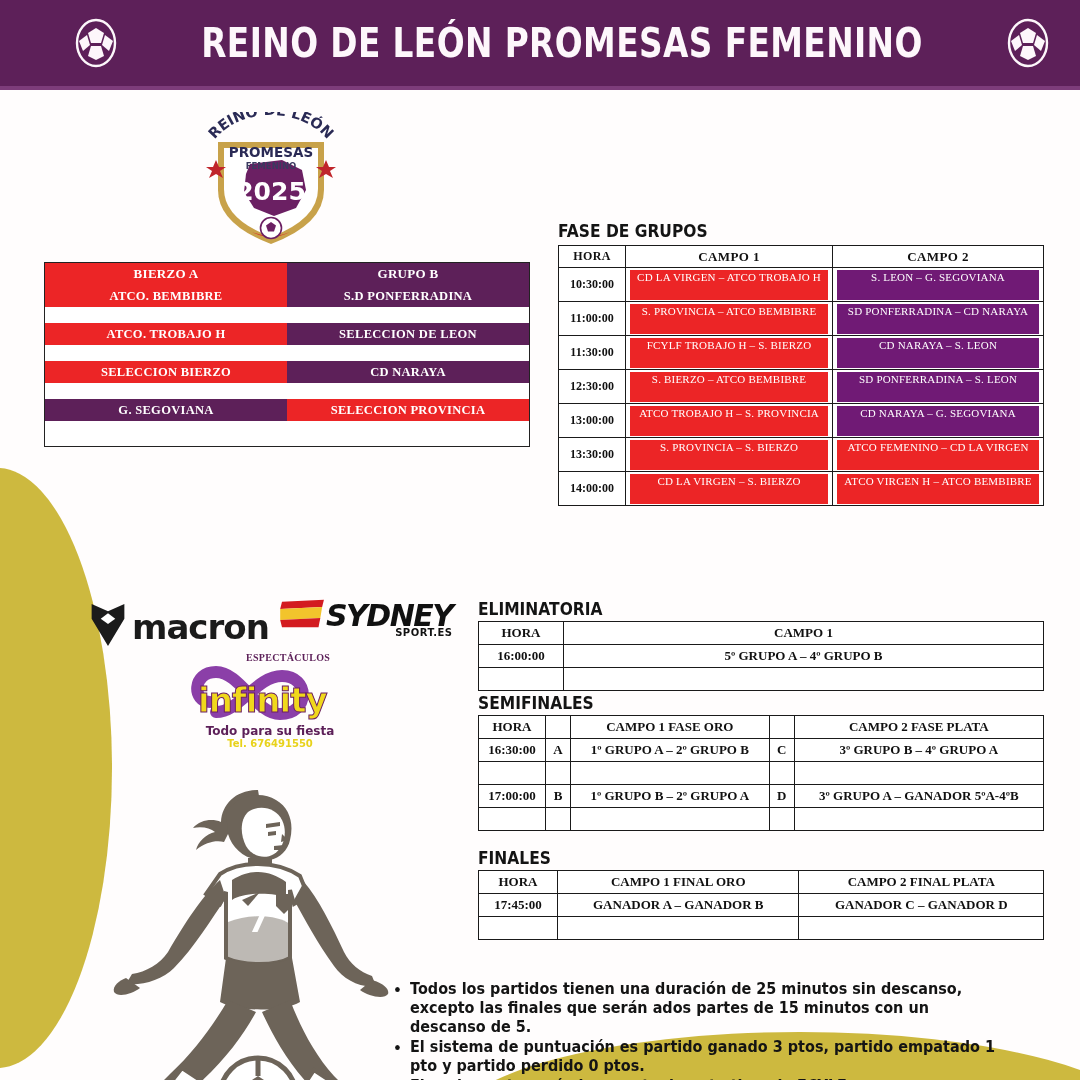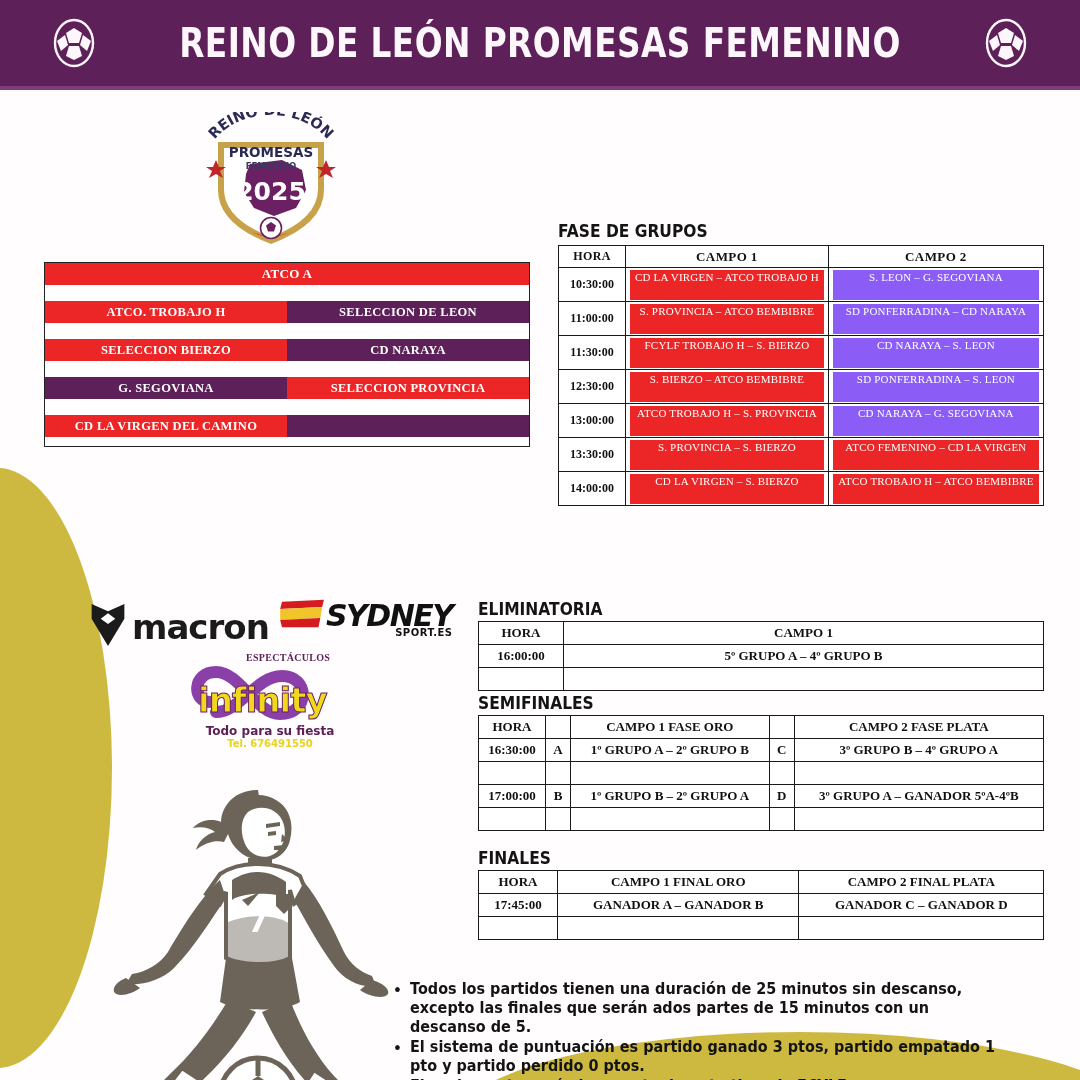--- a/index.html
+++ b/index.html
@@ -5,21 +5,21 @@
   html,body{margin:0;padding:0;}
   body{
     width:1080px;height:1080px;overflow:hidden;
     background:#fffdfd;
     font-family:"Liberation Serif", serif;
     position:relative;
   }
   
   .header{
     position:absolute;left:0;top:0;width:1080px;height:86px;
-    background:#5d2059;display:flex;align-items:center;justify-content:center;
+    background:#5d2059;display:flex;align-items:center;justify-content:flex-end;
     padding:0 26px;box-sizing:border-box;
   }
   .header-rule{position:absolute;left:0;top:86px;width:1080px;height:4px;background:#7d3c7a;}
   .header-title{
     font-family:"DejaVu Sans", sans-serif;
     font-weight:bold;color:#fdf7fb;font-size:40px;letter-spacing:0.5px;
     transform:scaleX(0.82);transform-origin:center;white-space:nowrap;
   }
   .ball-icon{width:52px;height:52px;flex:0 0 auto;}
   
@@ -70,21 +70,21 @@
   .fase table{width:100%;}
   .fase th.hora,.fase td.hora{width:66px;font-size:12px;}
   .fase th{height:21px;font-size:13.5px;letter-spacing:0.4px;}
   .fase td{height:33px;}
   .chip{
     display:block;height:30px;line-height:15px;margin:0 4px;
     color:#fff;font-size:11px;font-weight:normal;letter-spacing:0.2px;
     white-space:nowrap;overflow:hidden;
   }
   .chip.red{background:#ec2526;}
-  .chip.purple{background:#8b5cf6;}
+  .chip.purple{background:#701a75;}
   
   .elim-title{position:absolute;left:478px;top:508px;}
   .elim{position:absolute;left:478px;top:531px;width:566px;}
   .elim table{width:100%;}
   .elim td,.elim th{height:22px;}
   .elim .c-hora{width:84px;}
   .semi-title{position:absolute;left:478px;top:602px;}
   .semi{position:absolute;left:478px;top:625px;width:566px;}
   .semi table{width:100%;}
   .semi td,.semi th{height:22px;}
@@ -187,42 +187,43 @@
       <text x="93" y="57" font-family="DejaVu Sans, sans-serif" font-size="8.5" font-weight="bold" fill="#3a3a60" text-anchor="middle">FEMENINO</text>
       <polygon points="38,48 41,55 48,55 42,59 45,66 38,62 31,66 34,59 28,55 35,55" fill="#c0252b"></polygon>
       <polygon points="148,48 151,55 158,55 152,59 155,66 148,62 141,66 144,59 138,55 145,55" fill="#c0252b"></polygon>
       <circle cx="93" cy="116" r="10.5" fill="#ffffff" stroke="#6b2063" stroke-width="1.6"></circle>
       <polygon points="93,110 98,113.5 96,119.5 90,119.5 88,113.5" fill="#6b2063"></polygon>
     </svg>
   </div>
 
   <div class="groups">
     <div class="grp-row">
-      <div class="grp-cell a hd">ATCO A</div>
+      <div class="grp-cell a hd">BIERZO A</div>
+      <div class="grp-cell b hd">GRUPO B</div>
+    </div>
+    <div class="grp-row">
+      <div class="grp-cell a">ATCO. BEMBIBRE</div>
+      <div class="grp-cell b">S.D PONFERRADINA</div>
     </div>
     <div class="grp-spacer"></div>
     <div class="grp-row">
       <div class="grp-cell a">ATCO. TROBAJO H</div>
       <div class="grp-cell b">SELECCION DE LEON</div>
     </div>
     <div class="grp-spacer"></div>
     <div class="grp-row">
       <div class="grp-cell a">SELECCION BIERZO</div>
       <div class="grp-cell b">CD NARAYA</div>
     </div>
     <div class="grp-spacer"></div>
     <div class="grp-row">
       <div class="grp-cell b">G. SEGOVIANA</div>
       <div class="grp-cell a">SELECCION PROVINCIA</div>
     </div>
     <div class="grp-spacer"></div>
-    <div class="grp-row">
-      <div class="grp-cell a">CD LA VIRGEN DEL CAMINO</div>
-      <div class="grp-cell b"></div>
-    </div>
     <div class="grp-spacer small"></div>
   </div>
 
   <div class="sec-title fase-title">FASE DE GRUPOS</div>
   <div class="fase">
     <table class="tbl">
       <tbody>
           <tr>
         <th class="hora">HORA</th>
         <th>CAMPO 1</th>
@@ -281,21 +282,21 @@
         <td>
               <span class="chip red">ATCO FEMENINO – CD LA VIRGEN</span>
             </td>
           </tr>
       <tr>
             <td class="hora">14:00:00</td>
         <td>
               <span class="chip red">CD LA VIRGEN – S. BIERZO</span>
             </td>
         <td>
-              <span class="chip red">ATCO TROBAJO H – ATCO BEMBIBRE</span>
+              <span class="chip red">ATCO VIRGEN H – ATCO BEMBIBRE</span>
             </td>
           </tr>
     </tbody>
       </table>
   </div>
 
   <div class="sec-title elim-title">ELIMINATORIA</div>
   <div class="elim">
     <table class="tbl">
       <tbody>

